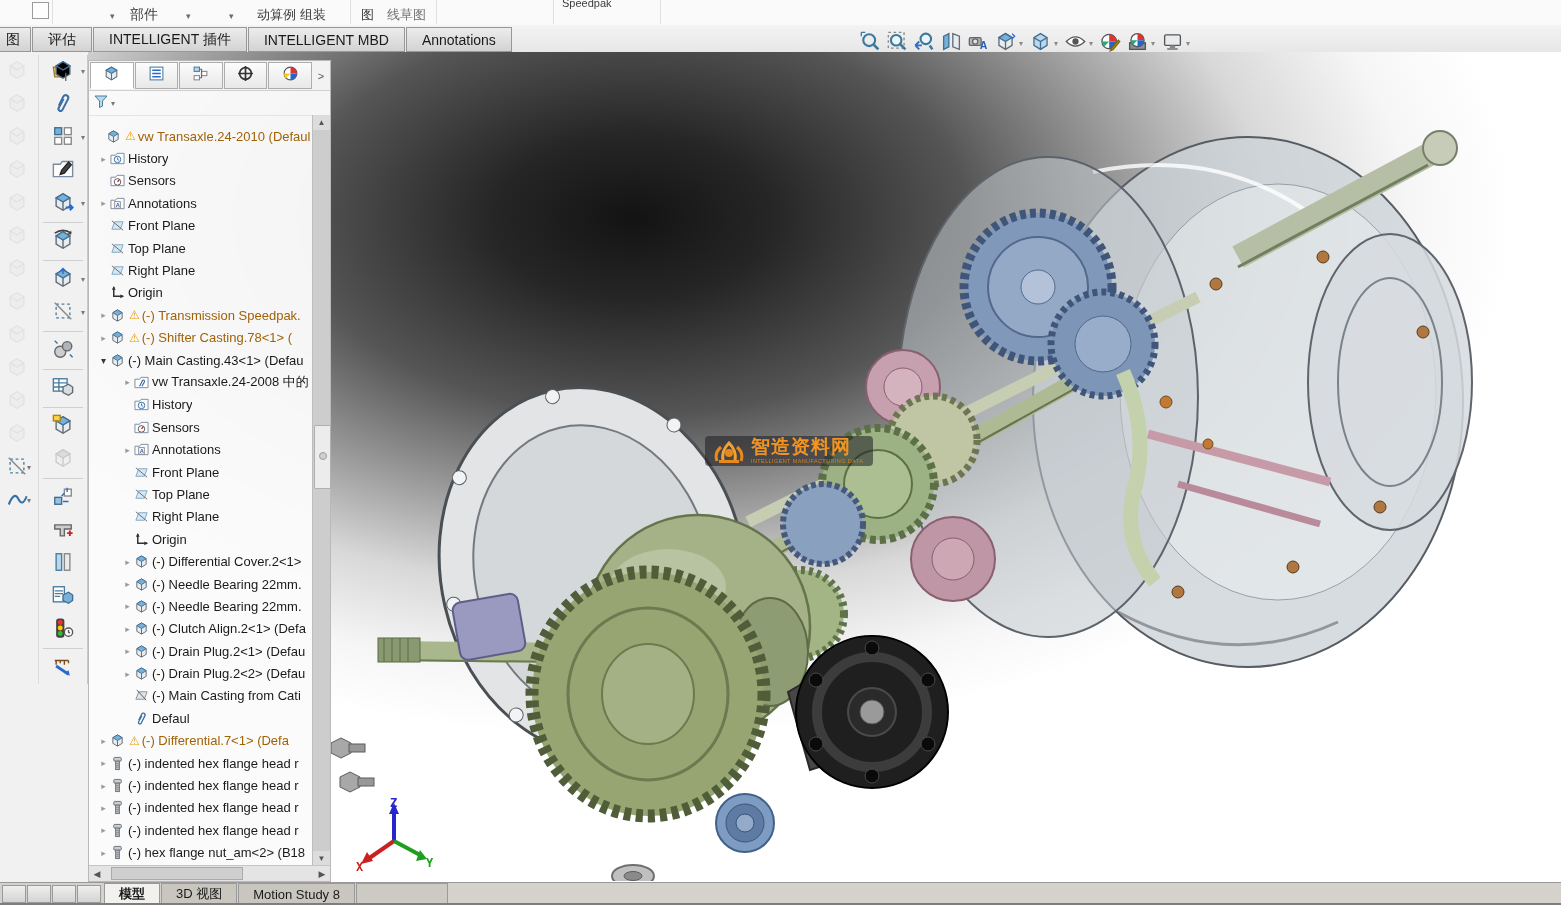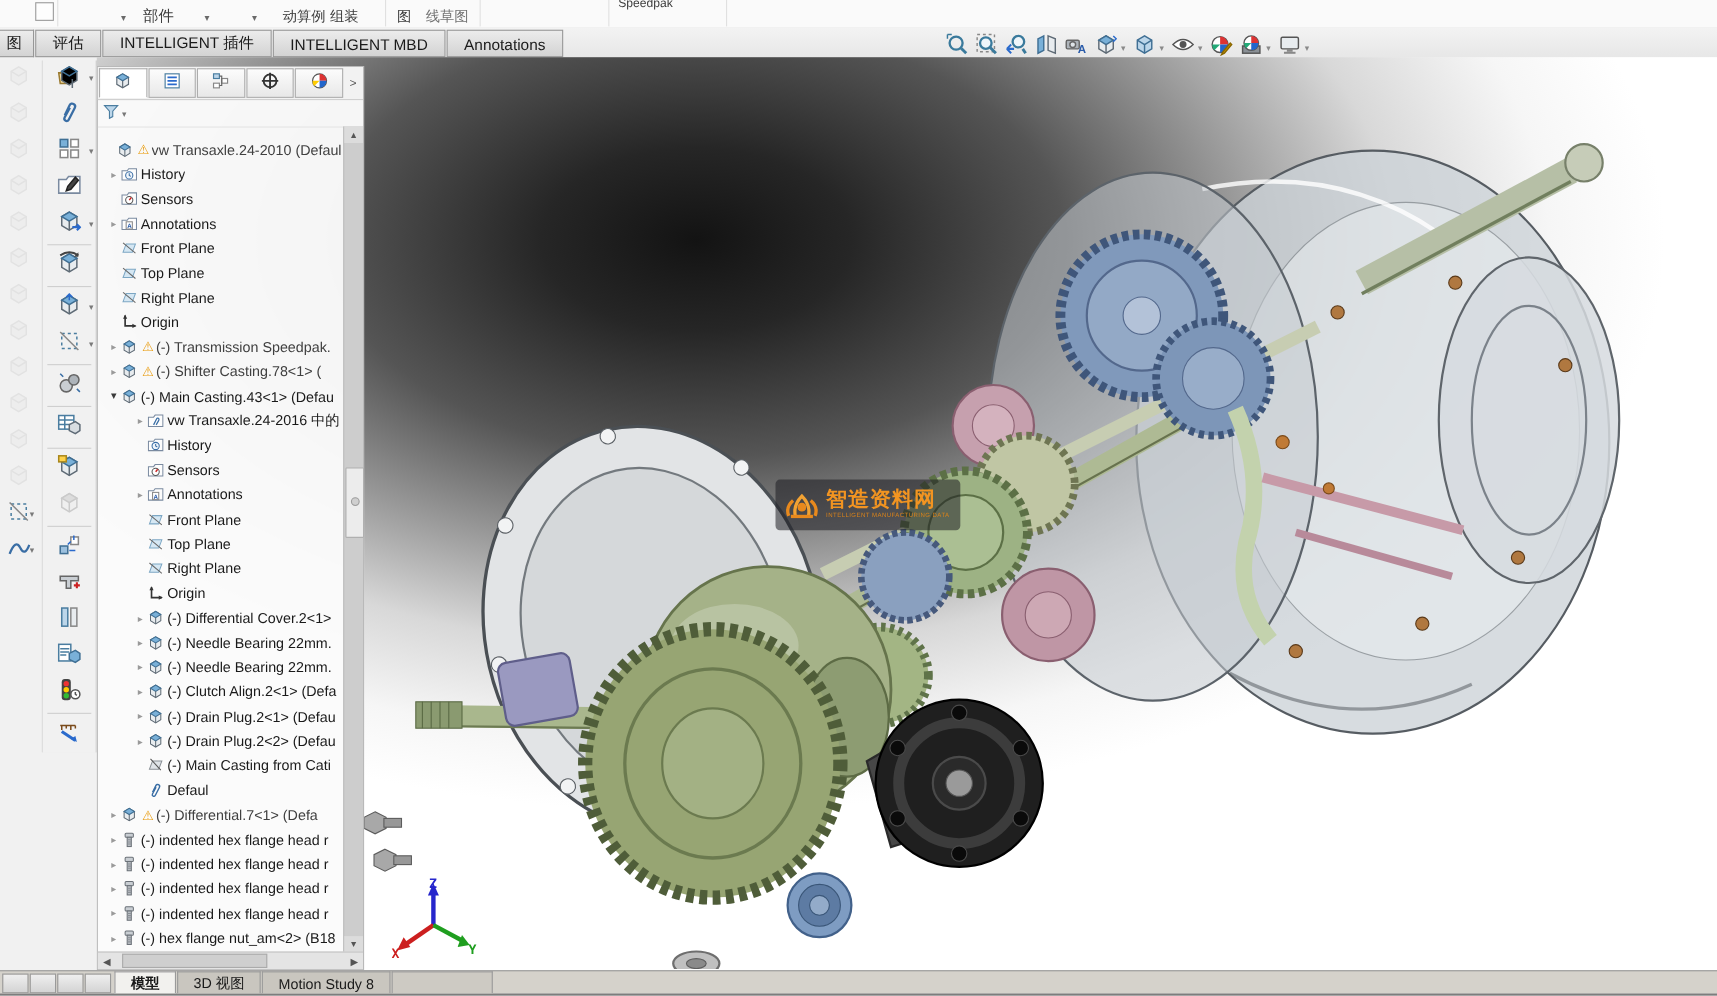--- a/index.html
+++ b/index.html
@@ -37,21 +37,21 @@
   .rail-item svg{width:22px;height:22px;}
   .rail-item .rcaret{font-size:8px;color:#7a7a7a;position:absolute;right:2px;}
   .rail-sep{height:1px;background:#cfcfcf;margin:2px 4px;}
   .ghost{opacity:.28;filter:grayscale(1);}
   
   .viewport{position:absolute;left:88px;top:52px;width:1473px;height:830px;
     background:radial-gradient(ellipse 880px 520px at 37% 20%,
       #131313 0%, #262626 16%, #555 38%, #9a9a9a 56%, #d8d8d8 72%, #f6f6f6 88%, #ffffff 100%);}
   .viewport svg.model{position:absolute;left:0;top:0;}
   
-  .watermark{position:absolute;left:617px;top:384px;width:152px;height:46px;
+  .watermark{position:absolute;left:617px;top:384px;width:152px;height:30px;
      background:rgba(30,30,34,.55);border-radius:4px;display:flex;align-items:center;
      padding:0 8px;gap:6px;}
   .wm-text{display:flex;flex-direction:column;line-height:1;}
   .wm-title{font-size:19px;font-weight:bold;letter-spacing:1px;}
   .wm-sub{font-size:5.5px;margin-top:3px;letter-spacing:.4px;}
   
   .triad{position:absolute;left:268px;top:745px;width:80px;height:75px;}
   
   .panel{position:absolute;left:88px;top:60px;width:243px;height:822px;
          background:rgba(251,251,251,.97);border:1px solid #b9b9b9;box-sizing:border-box;}
@@ -69,21 +69,21 @@
   .fcaret{font-size:8px;color:#777;}
   .tree{position:absolute;left:0;top:54px;right:17px;bottom:15px;overflow:hidden;padding-top:10px;}
   .trow{height:22.4px;display:flex;align-items:center;white-space:nowrap;overflow:hidden;
         font-size:13px;color:#1a1a1a;}
   .trow .arr{width:13px;font-size:9px;color:#9a9a9a;text-align:center;flex:none;}
   .trow .arr.exp{color:#3a3a3a;font-size:10px;}
   .trow .ticon{width:18px;height:16px;flex:none;display:flex;align-items:center;}
   .trow .ticon svg{width:15px;height:15px;}
   .trow .warn{color:#e89700;font-size:12px;margin:0 2px 0 1px;flex:none;}
   .trow .tlabel{overflow:hidden;text-overflow:clip;}
-  .trow.olive .tlabel{color:#404040;}
+  .trow.olive .tlabel{color:#a16207;}
   
   .vscroll{position:absolute;top:54px;right:0;width:17px;bottom:15px;background:#cdcdcd;
            border-left:1px solid #bdbdbd;}
   .vs-arrow{position:absolute;left:0;width:17px;height:15px;display:flex;align-items:center;
             justify-content:center;font-size:8px;color:#555;background:#dcdcdc;}
   .vs-up{top:0;} .vs-down{bottom:0;}
   .vs-thumb{position:absolute;left:1px;width:15px;top:310px;height:62px;background:#ececec;
             border:1px solid #b0b0b0;border-radius:1px;}
   .vs-dot{position:absolute;left:4px;top:26px;width:6px;height:6px;border-radius:50%;
           background:#cfcfcf;border:1px solid #9d9d9d;}
@@ -779,21 +779,21 @@
           <span class="tlabel">(-) Main Casting.43&lt;1&gt; (Defau</span>
         </div>
         <div class="trow" style="padding-left: 32px;">
           <span class="arr">▸</span>
           <span class="ticon">
             <svg viewBox="0 0 16 16">
               <path d="M1 4.5h5l1.5-2H15v11H1z" fill="#fdfdfd" stroke="#7a8aa0"></path>
               <path d="M6 12 9 6c.8-1.5 3 0 2 1.6L8.5 12" fill="none" stroke="#3a6ea5" stroke-width="1.2"></path>
             </svg>
           </span>
-          <span class="tlabel">vw Transaxle.24-2016 中的</span>
+          <span class="tlabel">vw Transaxle.24-2008 中的</span>
         </div>
         <div class="trow" style="padding-left: 32px;">
           <span class="arr"></span>
           <span class="ticon">
             <svg viewBox="0 0 16 16">
               <path d="M1 4.5h5l1.5-2H15v11H1z" fill="#fdfdfd" stroke="#7a8aa0"></path>
               <circle cx="8" cy="9" r="3.5" fill="#eef4fa" stroke="#3a6ea5"></circle>
               <path d="M8 7v2l1.6 1" stroke="#3a6ea5" fill="none"></path>
             </svg>
           </span>

